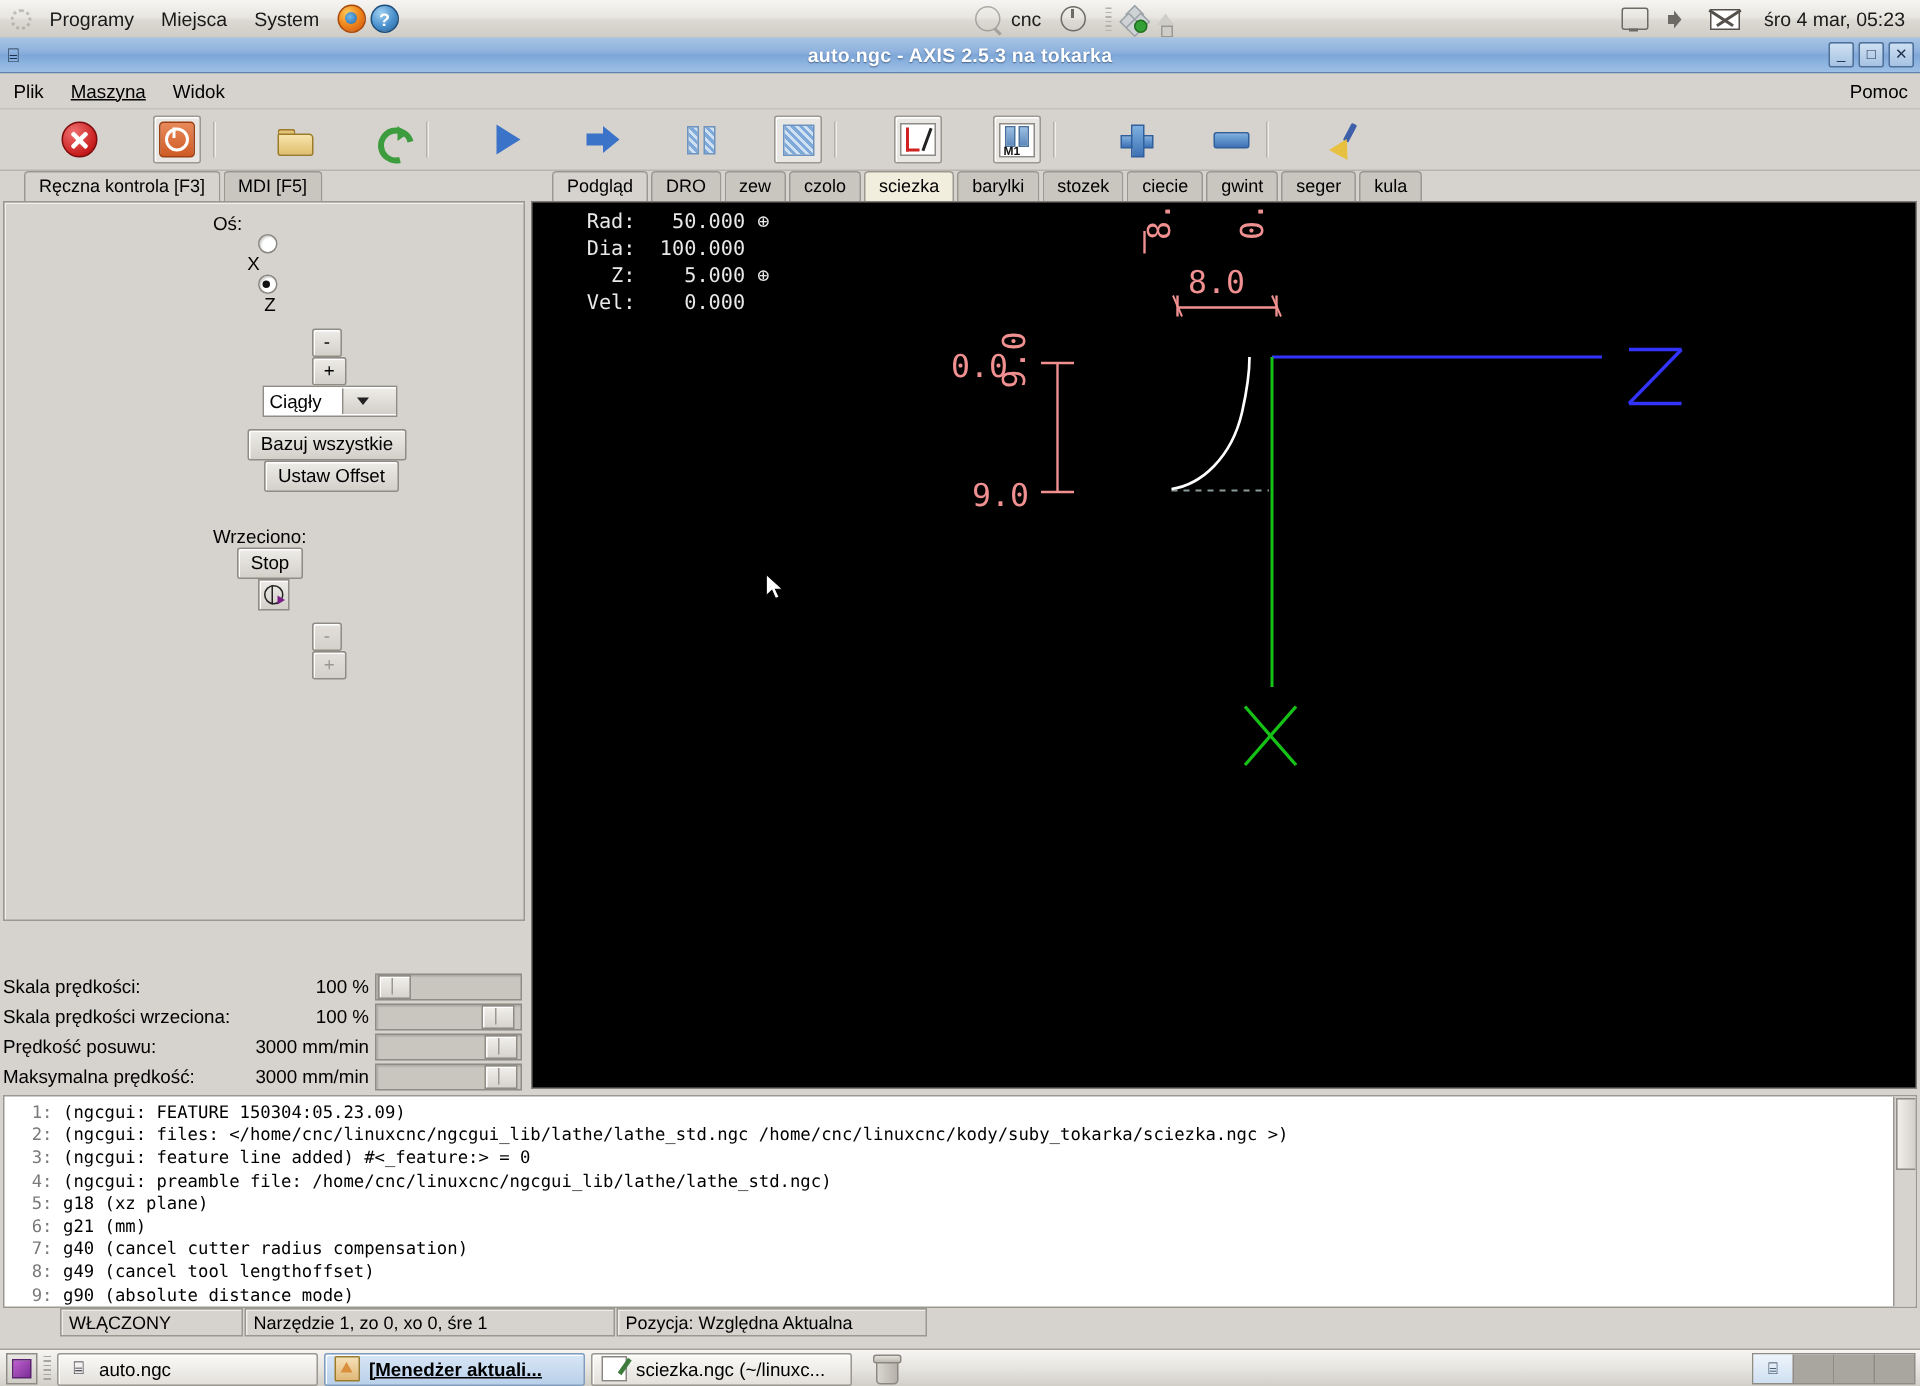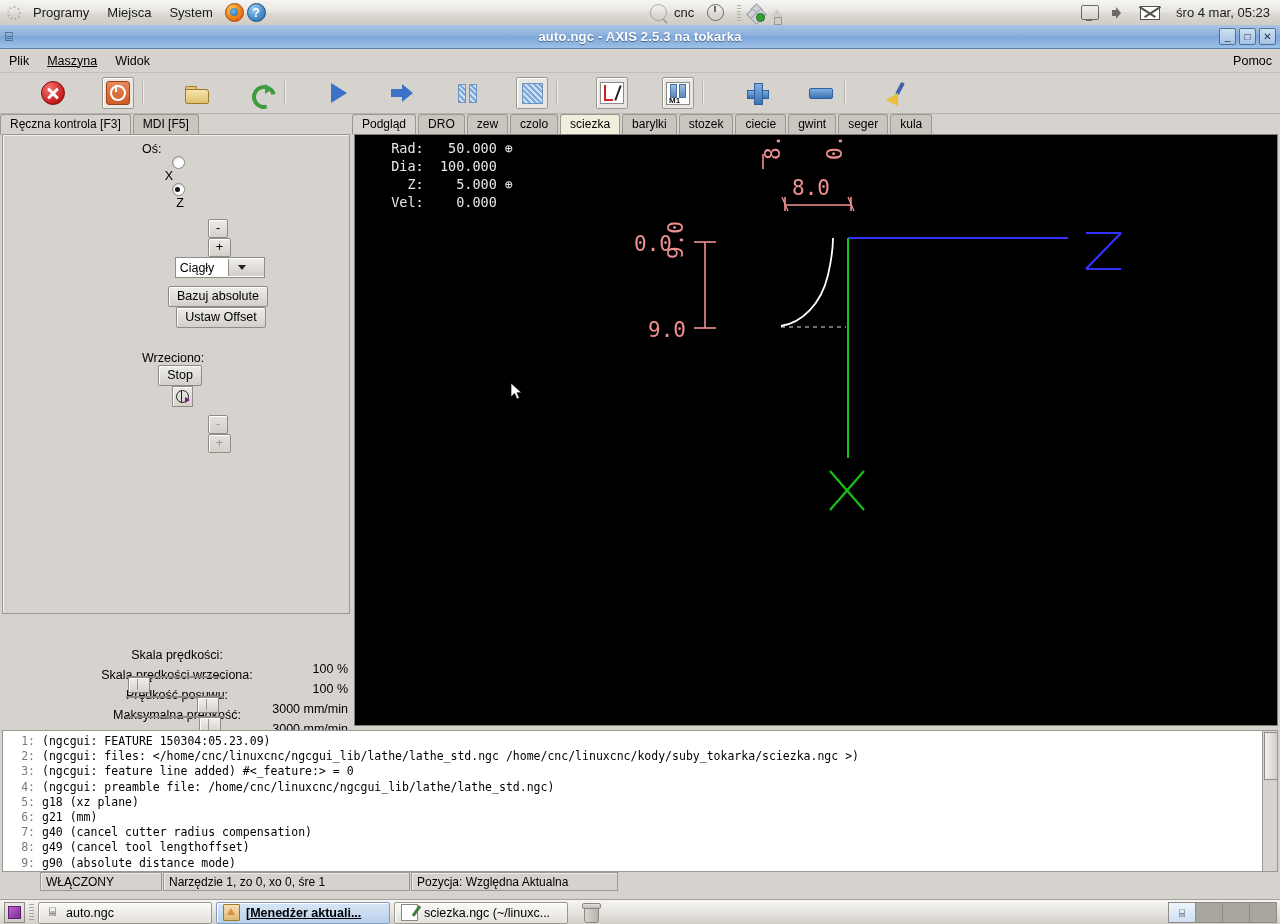--- a/index.html
+++ b/index.html
@@ -106,21 +106,21 @@
   .ic-plus:before{left:1px;top:8px;width:20px;height:7px;}
   .ic-plus:after{left:8px;top:1px;width:7px;height:20px;}
   .ic-minus{width:22px;height:9px;background:linear-gradient(to bottom,#7fb0e0,#3e72b4);border:1px solid #2f5f9c;border-radius:2px;}
   .ic-clear{width:24px;height:22px;position:relative;}
   .ic-clear:before{content:"";position:absolute;left:11px;top:0;width:4px;height:13px;background:#3f5fa8;transform:rotate(28deg);border-radius:1px;}
   .ic-clear:after{content:"";position:absolute;left:1px;bottom:0px;width:0;height:0;border-left:7px solid transparent;border-right:7px solid transparent;border-bottom:12px solid #e8c040;transform:rotate(28deg);}
 
   
   #main{display:flex;height:614px;}
   #leftpane{width:352px;background:#d6d3ce;position:relative;}
-  .tabrow{display:flex;align-items:flex-end;height:20px;padding-left:0;background:#d6d3ce;}
+  .tabrow{display:flex;align-items:flex-end;height:20px;padding-left:16px;background:#d6d3ce;}
   .tab{padding:2px 9px 3px 9px;font-size:12px;border:1px solid #9b9891;border-bottom:none;
     border-radius:3px 3px 0 0;background:#c9c6c0;margin-right:2px;color:#000;line-height:14px;}
   .tab.active{background:#d6d3ce;border-bottom:1px solid #d6d3ce;position:relative;top:1px;font-weight:normal;}
   #manualbox{margin:0 2px;height:478px;border:1px solid #9b9891;background:#d6d3ce;box-shadow:inset 1px 1px 0 #f2f0ec;position:relative;}
   .frow{display:flex;align-items:center;margin:7px 0 0 8px;flex-direction:column;}
   .lbl{font-size:12.5px;color:#000;}
   .radio{width:11px;height:11px;border-radius:50%;border:1px solid #8a8782;background:#fff;margin:0 4px 0 0;display:inline-block;position:relative;box-shadow:inset 1px 1px 1px rgba(0,0,0,.18);}
   .radio.on:after{content:"";position:absolute;left:2.5px;top:2.5px;width:5px;height:5px;border-radius:50%;background:#111;}
   .btn{background:linear-gradient(to bottom,#eeece8,#d3d0ca);border:1px solid #8f8c86;
     border-radius:2px;font-size:12.5px;padding:2px 8px;color:#000;box-shadow:inset 1px 1px 0 #fff;line-height:15px;}
@@ -133,21 +133,21 @@
   .combo .arw i{width:0;height:0;border-left:4px solid transparent;border-right:4px solid transparent;border-top:5px solid #222;}
   .rotico{width:19px;height:19px;border:1px solid #8f8c86;background:linear-gradient(to bottom,#eeece8,#d3d0ca);
     margin-left:4px;display:flex;align-items:center;justify-content:center;position:relative;box-shadow:inset 1px 1px 0 #fff;}
   .rotico:before{content:"";width:11px;height:11px;border:1.6px solid #222;border-radius:50%;}
   .rotico:after{content:"";position:absolute;right:2px;bottom:3px;width:0;height:0;
     border-left:5px solid #7a1e86;border-top:3px solid transparent;border-bottom:3px solid transparent;}
   .rotico u{position:absolute;left:8px;top:3px;width:1.5px;height:13px;background:#222;}
 
   
   #sliders{position:absolute;left:0;bottom:0;width:352px;padding-top:2px;}
-  .srow{display:flex;align-items:center;height:20px;font-size:12.5px;padding-left:2px;flex-direction:column;}
+  .srow{display:flex;align-items:center;height:20px;font-size:12.5px;padding-left:2px;}
   .srow .name{white-space:nowrap;}
   .srow .val{margin-left:auto;padding-right:4px;white-space:nowrap;}
   .strack{width:96px;height:16px;border:1px solid #8f8c86;background:#c9c6c0;position:relative;box-shadow:inset 1px 1px 1px rgba(0,0,0,.15);margin-right:4px;}
   .sthumb{position:absolute;top:0px;width:20px;height:14px;background:linear-gradient(to bottom,#f2f0ec,#d6d3ce);border:1px solid #8f8c86;box-shadow:inset 1px 1px 0 #fff;}
   .sthumb:after{content:"";position:absolute;left:8px;top:1px;width:1px;height:11px;background:#9b9891;}
 
   
   #rightpane{flex:1;background:#d6d3ce;display:flex;flex-direction:column;}
   #plotbox{margin:0 2px 2px 2px;flex:1;background:#000;border:1px solid #7f7c77;position:relative;overflow:hidden;}
   .dro{position:absolute;left:28px;top:4px;font-family:"DejaVu Sans Mono",monospace;font-size:13.5px;color:#e8e8e8;line-height:18px;white-space:pre;}
@@ -327,21 +327,21 @@
           <button class="btn sm" style="margin-left:3px">+</button>
           <div class="combo">
             <span>Ciągły</span>
             <span class="arw">
                 <i></i>
               </span>
           </div>
         </div>
 
         <div class="frow" style="margin-left:84px;margin-top:8px;">
-          <button class="btn">Bazuj absolute</button>
+          <button class="btn">Bazuj wszystkie</button>
           <button class="btn" style="margin-left:6px">Ustaw Offset</button>
         </div>
 
         <div class="frow" style="margin-top:23px;">
           <span class="lbl" style="width:76px">Wrzeciono:</span>
           <button class="btn" style="min-width:44px;text-align:center">Stop</button>
           <span class="rotico">
               <u></u>
             </span>
         </div>

